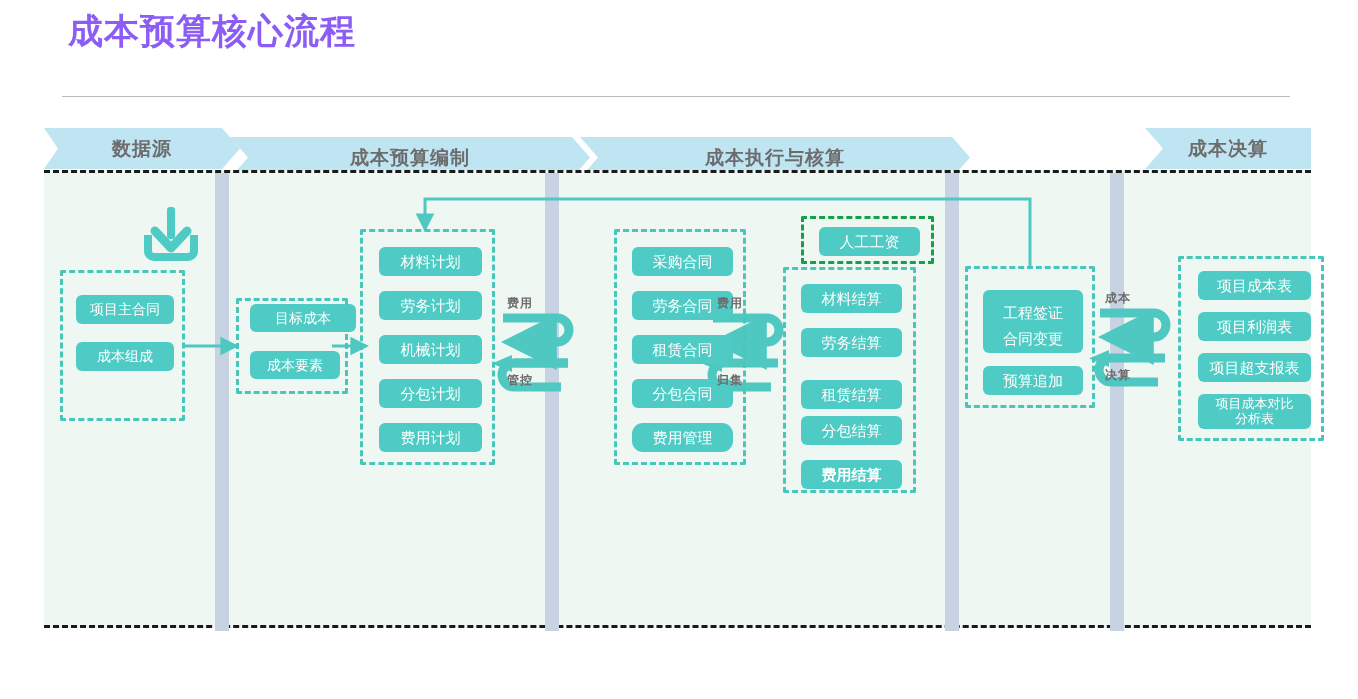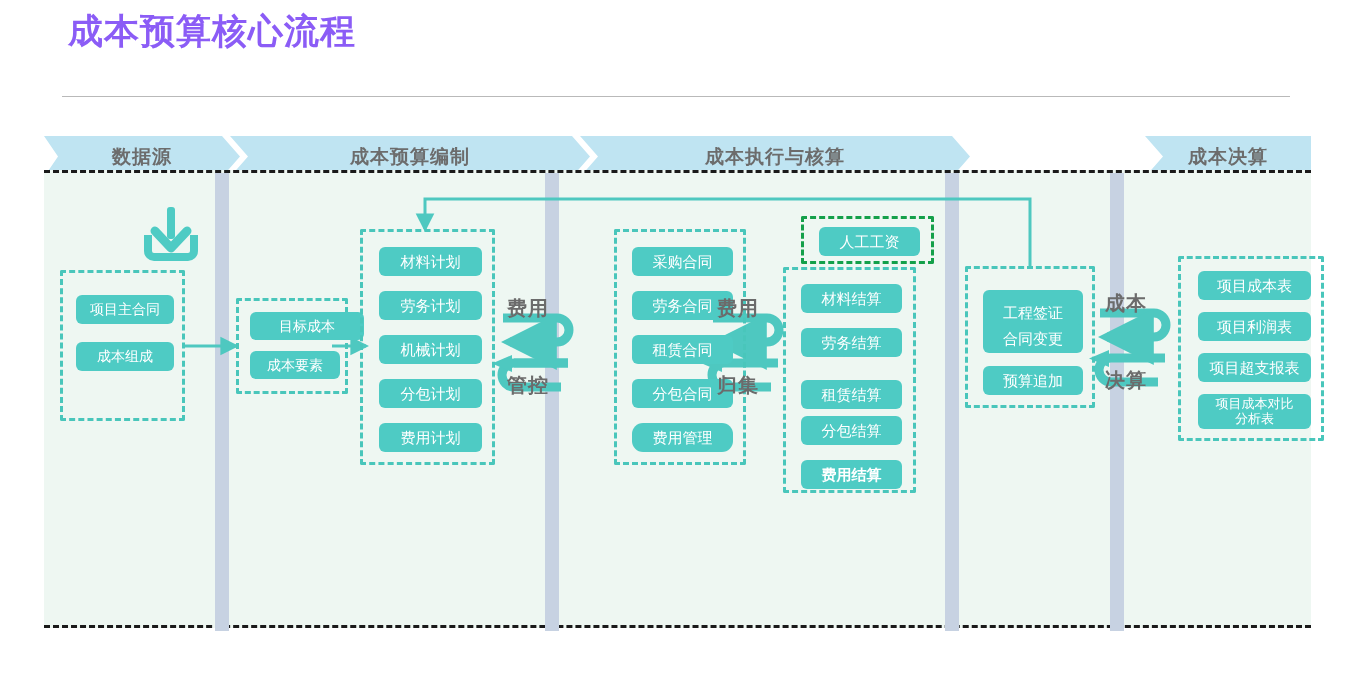--- a/index.html
+++ b/index.html
@@ -24,37 +24,37 @@
   #title-rule {
     position: absolute;
     left: 62px; top: 96px;
     width: 1228px; height: 1px;
     background: #b9b9b9;
   }
 
   
   #header-band {
     position: absolute;
-    left: 44px; top: 136px;
+    left: 44px; top: 128px;
     width: 1267px; height: 41px;
   }
   .chev {
     position: absolute;
     top: 0; height: 41px;
     background: #bfe4f2;
     display: flex;
     align-items: center;
     justify-content: center;
     color: #6c6c6c;
     font-size: 19px;
     font-weight: bold;
     letter-spacing: 1px;
   }
   .chev.c0 { clip-path: polygon(0 0, calc(100% - 18px) 0, 100% 50%, calc(100% - 18px) 100%, 0 100%, 14px 50%); }
-  .chev.cm { clip-path: polygon(0 0, calc(100% - 18px) 0, 100% 50%, calc(100% - 18px) 100%, 0 100%, 18px 50%); }
+  .chev.cm { clip-path: polygon(0 0, calc(100% - 18px) 0, 100% 50%, calc(100% - 18px) 100%, 0 100%, 18px 50%); margin-top: 9px; }
   .chev.cl { clip-path: polygon(0 0, 100% 0, 100% 100%, 0 100%, 18px 50%); }
 
   
   #canvas {
     position: absolute;
     left: 44px; top: 170px;
     width: 1267px; height: 458px;
     background: #eef7f2;
     border-top: 3px dashed #1a1a1a;
     border-bottom: 3px dashed #1a1a1a;
@@ -85,21 +85,21 @@
     justify-content: center;
     text-align: center;
     line-height: 1.15;
     box-sizing: border-box;
   }
   .pill.big { font-size: 15px; }
 
   .arrowlabel {
     position: absolute;
     color: #6b6b6b;
-    font-size: 20px;
+    font-size: 12px;
     font-weight: bold;
     letter-spacing: 1px;
     white-space: nowrap;
   }
   .svg-layer {
     position: absolute;
     left: 0; top: 0;
     width: 1267px; height: 458px;
     overflow: visible;
     pointer-events: none;
@@ -167,21 +167,21 @@
       <path d="M6,28 L6,44 a6,6 0 0 0 6,6 L46,50 a6,6 0 0 0 6,-6 L52,28" fill="none" stroke="#4ecbc4" stroke-width="8" stroke-linejoin="round"></path>
     </svg>
   </div>
 
   <div class="dashbox" style="left:16px; top:97px; width:125px; height:151px;">
     <div class="pill" style="left:13px; top:22px; width:98px; height:29px;">项目主合同</div>
     <div class="pill" style="left:13px; top:69px; width:98px; height:29px;">成本组成</div>
   </div>
 
   <div class="dashbox" style="left:192px; top:125px; width:112px; height:96px;">
-    <div class="pill" style="left:11px; top:11px; width:114px; height:28px;">目标成本</div>
+    <div class="pill" style="left:11px; top:3px; width:106px; height:28px;">目标成本</div>
     <div class="pill" style="left:11px; top:50px; width:90px; height:28px;">成本要素</div>
   </div>
 
   <div class="dashbox" style="left:316px; top:56px; width:135px; height:236px;">
     <div class="pill big" style="left:16px; top:15px; width:103px; height:29px;">材料计划</div>
     <div class="pill big" style="left:16px; top:59px; width:103px; height:29px;">劳务计划</div>
     <div class="pill big" style="left:16px; top:103px; width:103px; height:29px;">机械计划</div>
     <div class="pill big" style="left:16px; top:147px; width:103px; height:29px;">分包计划</div>
     <div class="pill big" style="left:16px; top:191px; width:103px; height:29px;">费用计划</div>
   </div>

